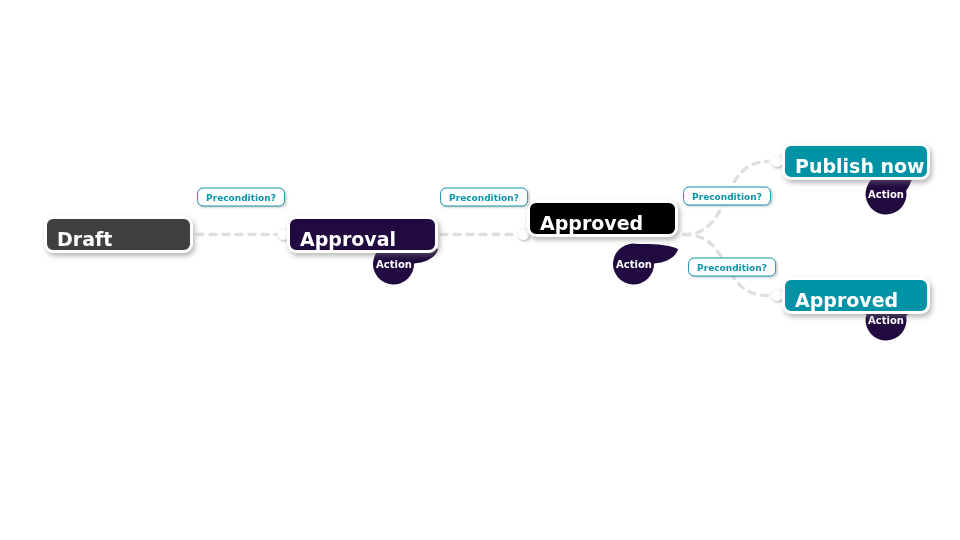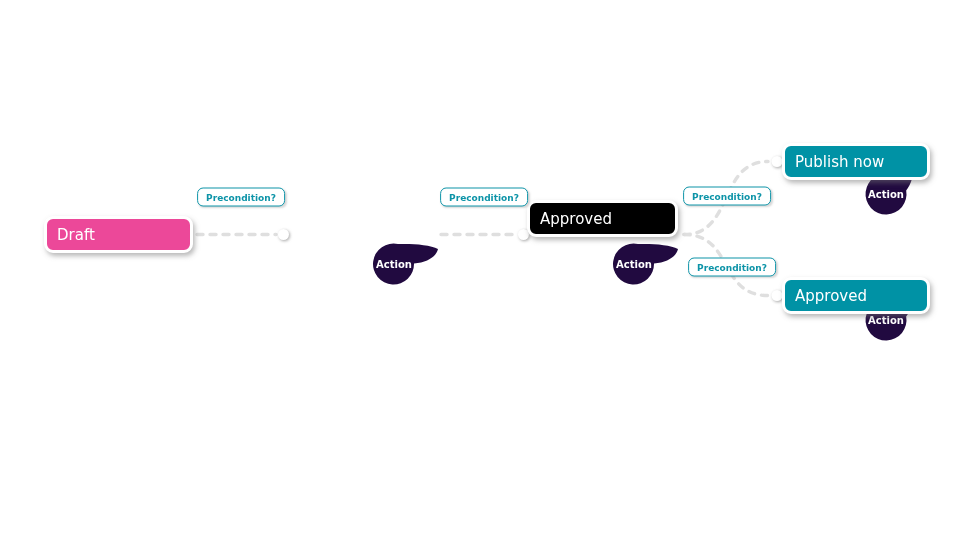--- a/index.html
+++ b/index.html
@@ -24,25 +24,25 @@
   .badge-text {
     font-family:"DejaVu Sans", sans-serif; font-size:10px; font-weight:bold;
     fill:#ffffff; text-anchor:middle;
   }
 
   
   .node {
     position:absolute; box-sizing:border-box;
     border:3px solid #ffffff; border-radius:9px;
     box-shadow:2px 3px 5px rgba(115,115,115,.5);
-    color:#ffffff; font-weight:normal; font-size:15px;
-    display:flex; align-items:center; padding:0 10px;
+    color:#ffffff; font-weight:bold; font-size:19px;
+    display:flex; align-items:flex-end; padding:0 10px;
     white-space:nowrap; cursor:pointer;
   }
-  .node-draft    { left:44px;  top:216px; width:149px; height:37px; background:#ec4899; }
+  .node-draft    { left:44px;  top:216px; width:149px; height:37px; background:#404040; }
   .node-approval { left:287px; top:216px; width:151px; height:37px; background:#210a40; }
   .node-approved { left:527px; top:200px; width:151px; height:37px; background:#000000; }
   .node-publish  { left:782px; top:143px; width:148px; height:37px; background:#0092a5; }
   .node-schedule { left:782px; top:277px; width:148px; height:37px; background:#0092a5; }
 
   
   .pill {
     position:absolute; transform:translate(-50%,-50%);
     background:#ffffff; border:1.5px solid #0d94a8; border-radius:6px;
     color:#0d94a8; font-size:9px; font-weight:bold;
@@ -88,20 +88,23 @@
 
     <g>
       <path class="badge-shape" d="M 913 291 C 914.5 301, 911 310, 906.2 316.4 A 20.5 20.5 0 1 1 891.3 300.2 C 898 296, 905.5 293, 913 291 Z" fill="#210a40"></path>
       <text class="badge-text" x="886" y="323.5">Action</text>
     </g>
   </svg>
 
   <div class="node node-draft">
     <span>Draft</span>
   </div>
+  <div class="node node-approval">
+    <span>Approval</span>
+  </div>
   <div class="node node-approved">
     <span>Approved</span>
   </div>
   <div class="node node-publish">
     <span>Publish now</span>
   </div>
   <div class="node node-schedule">
     <span>Approved</span>
   </div>
 

